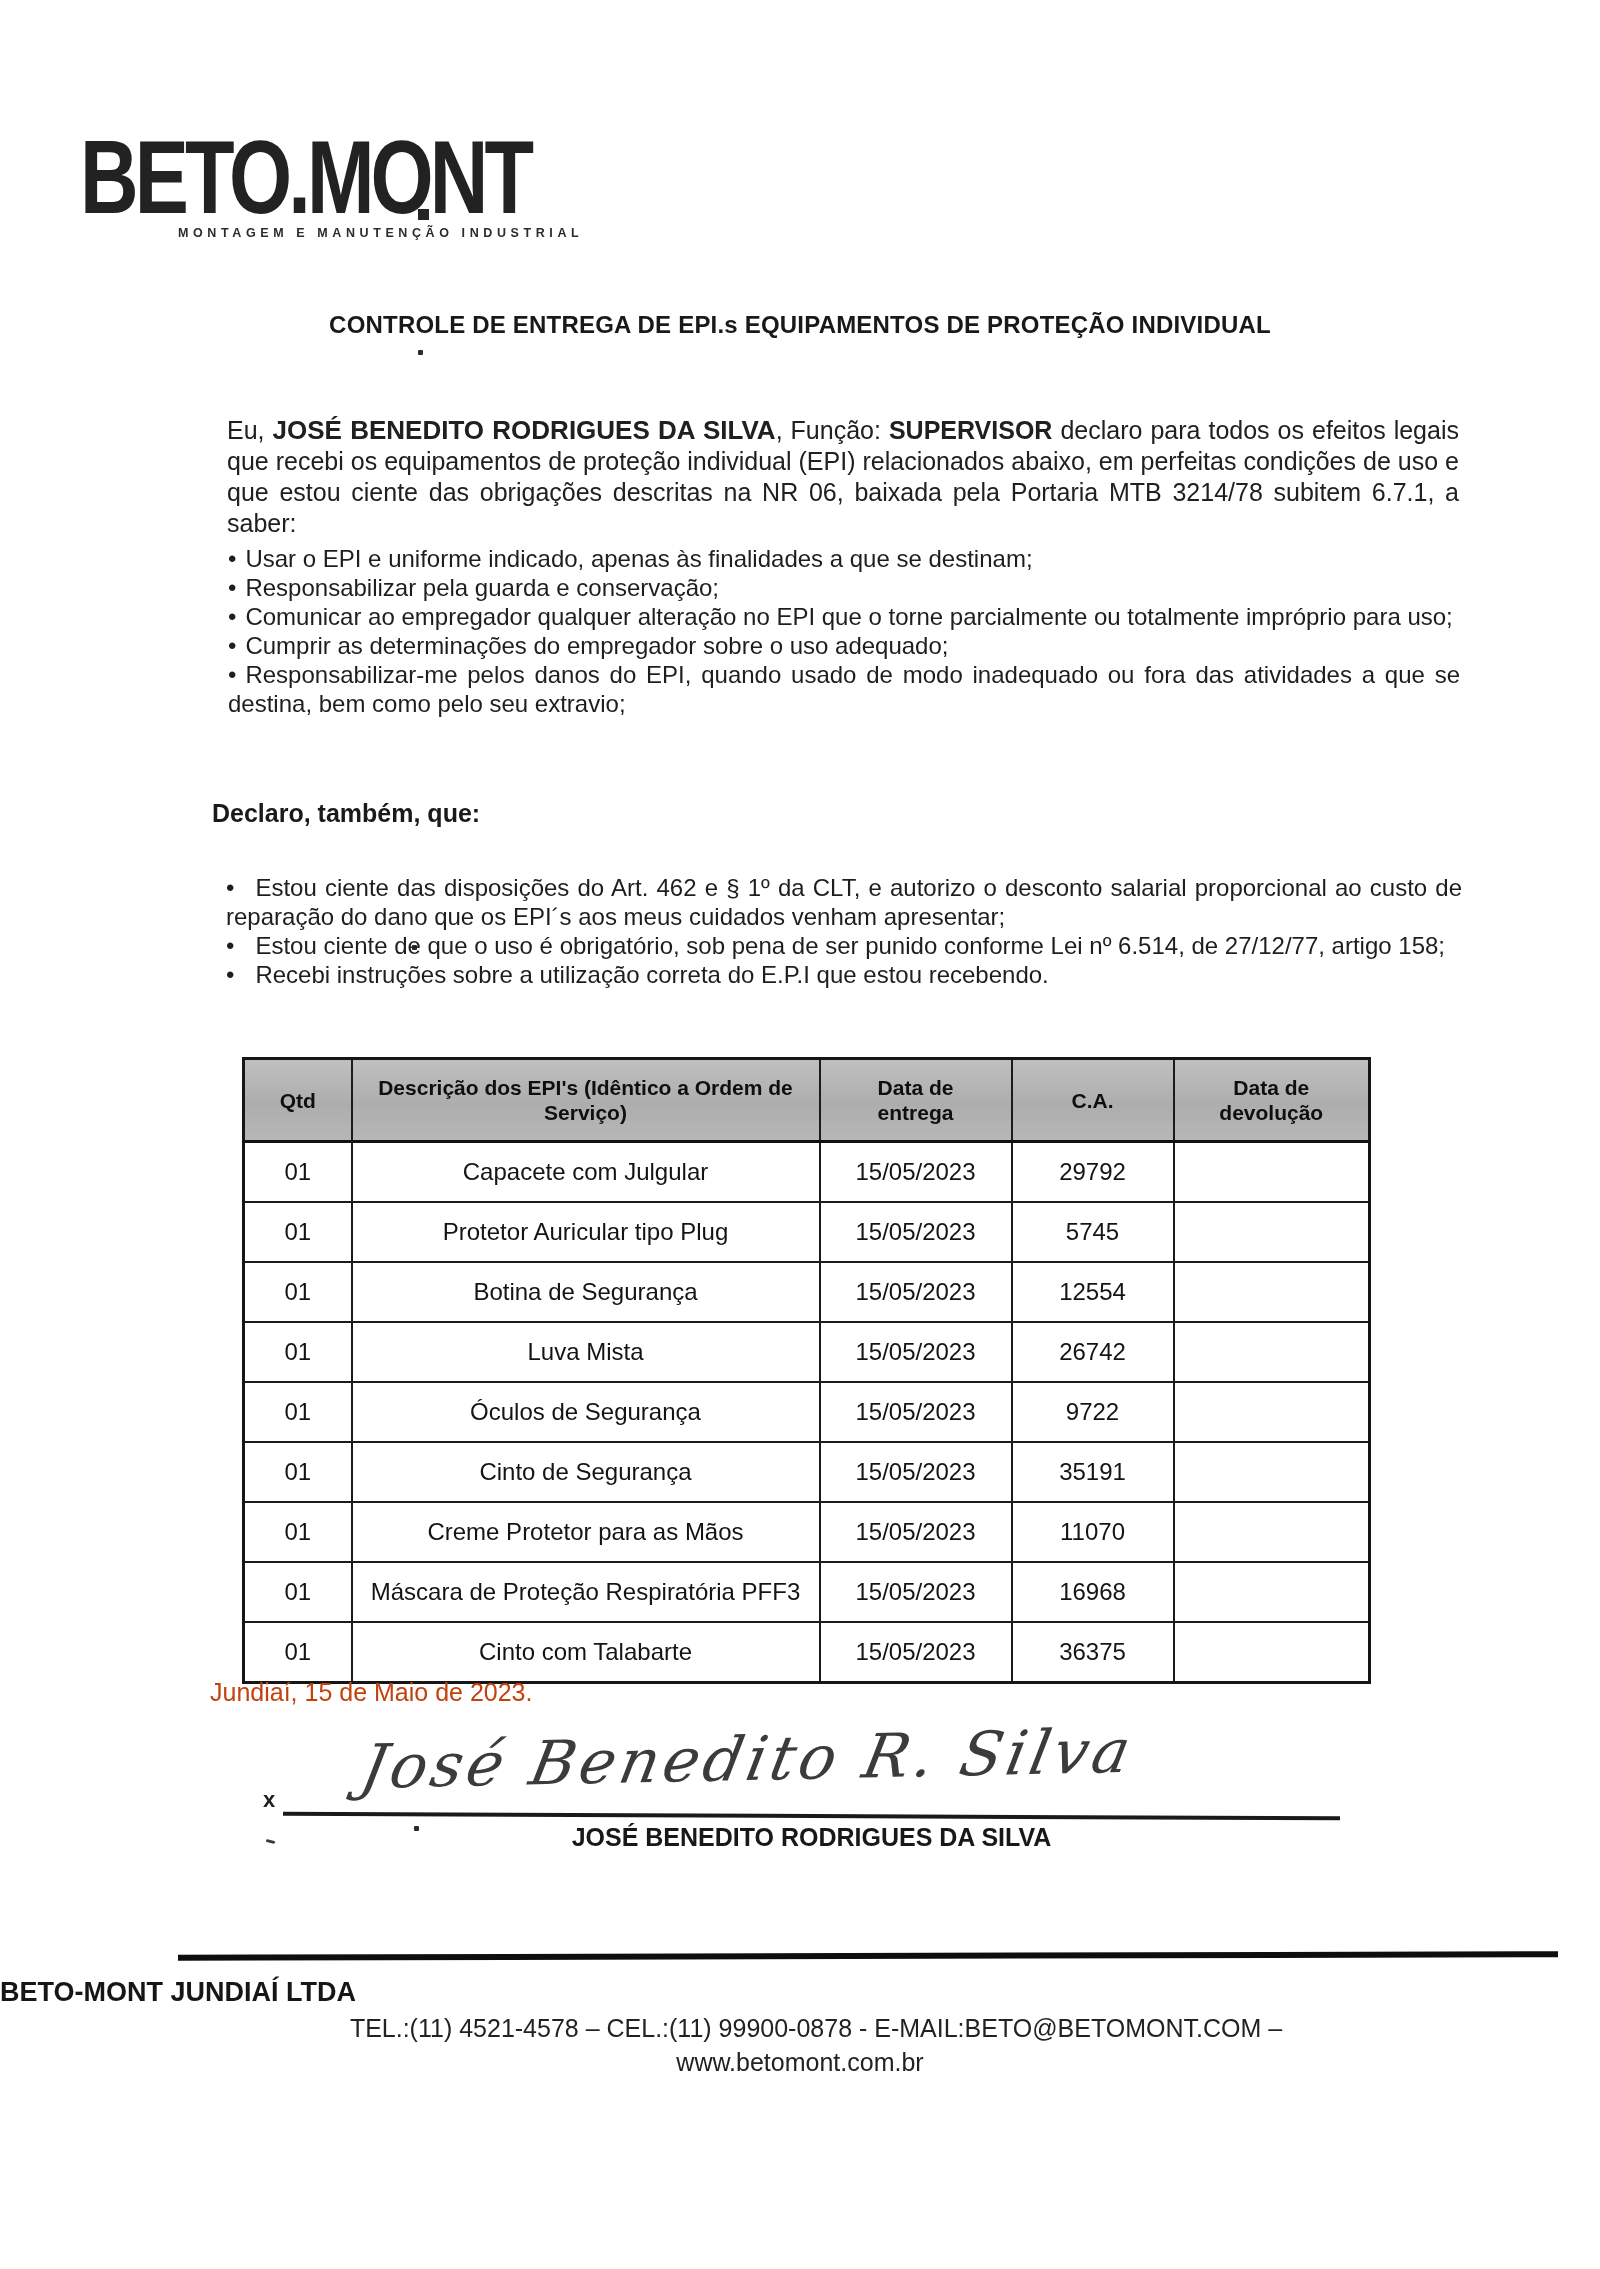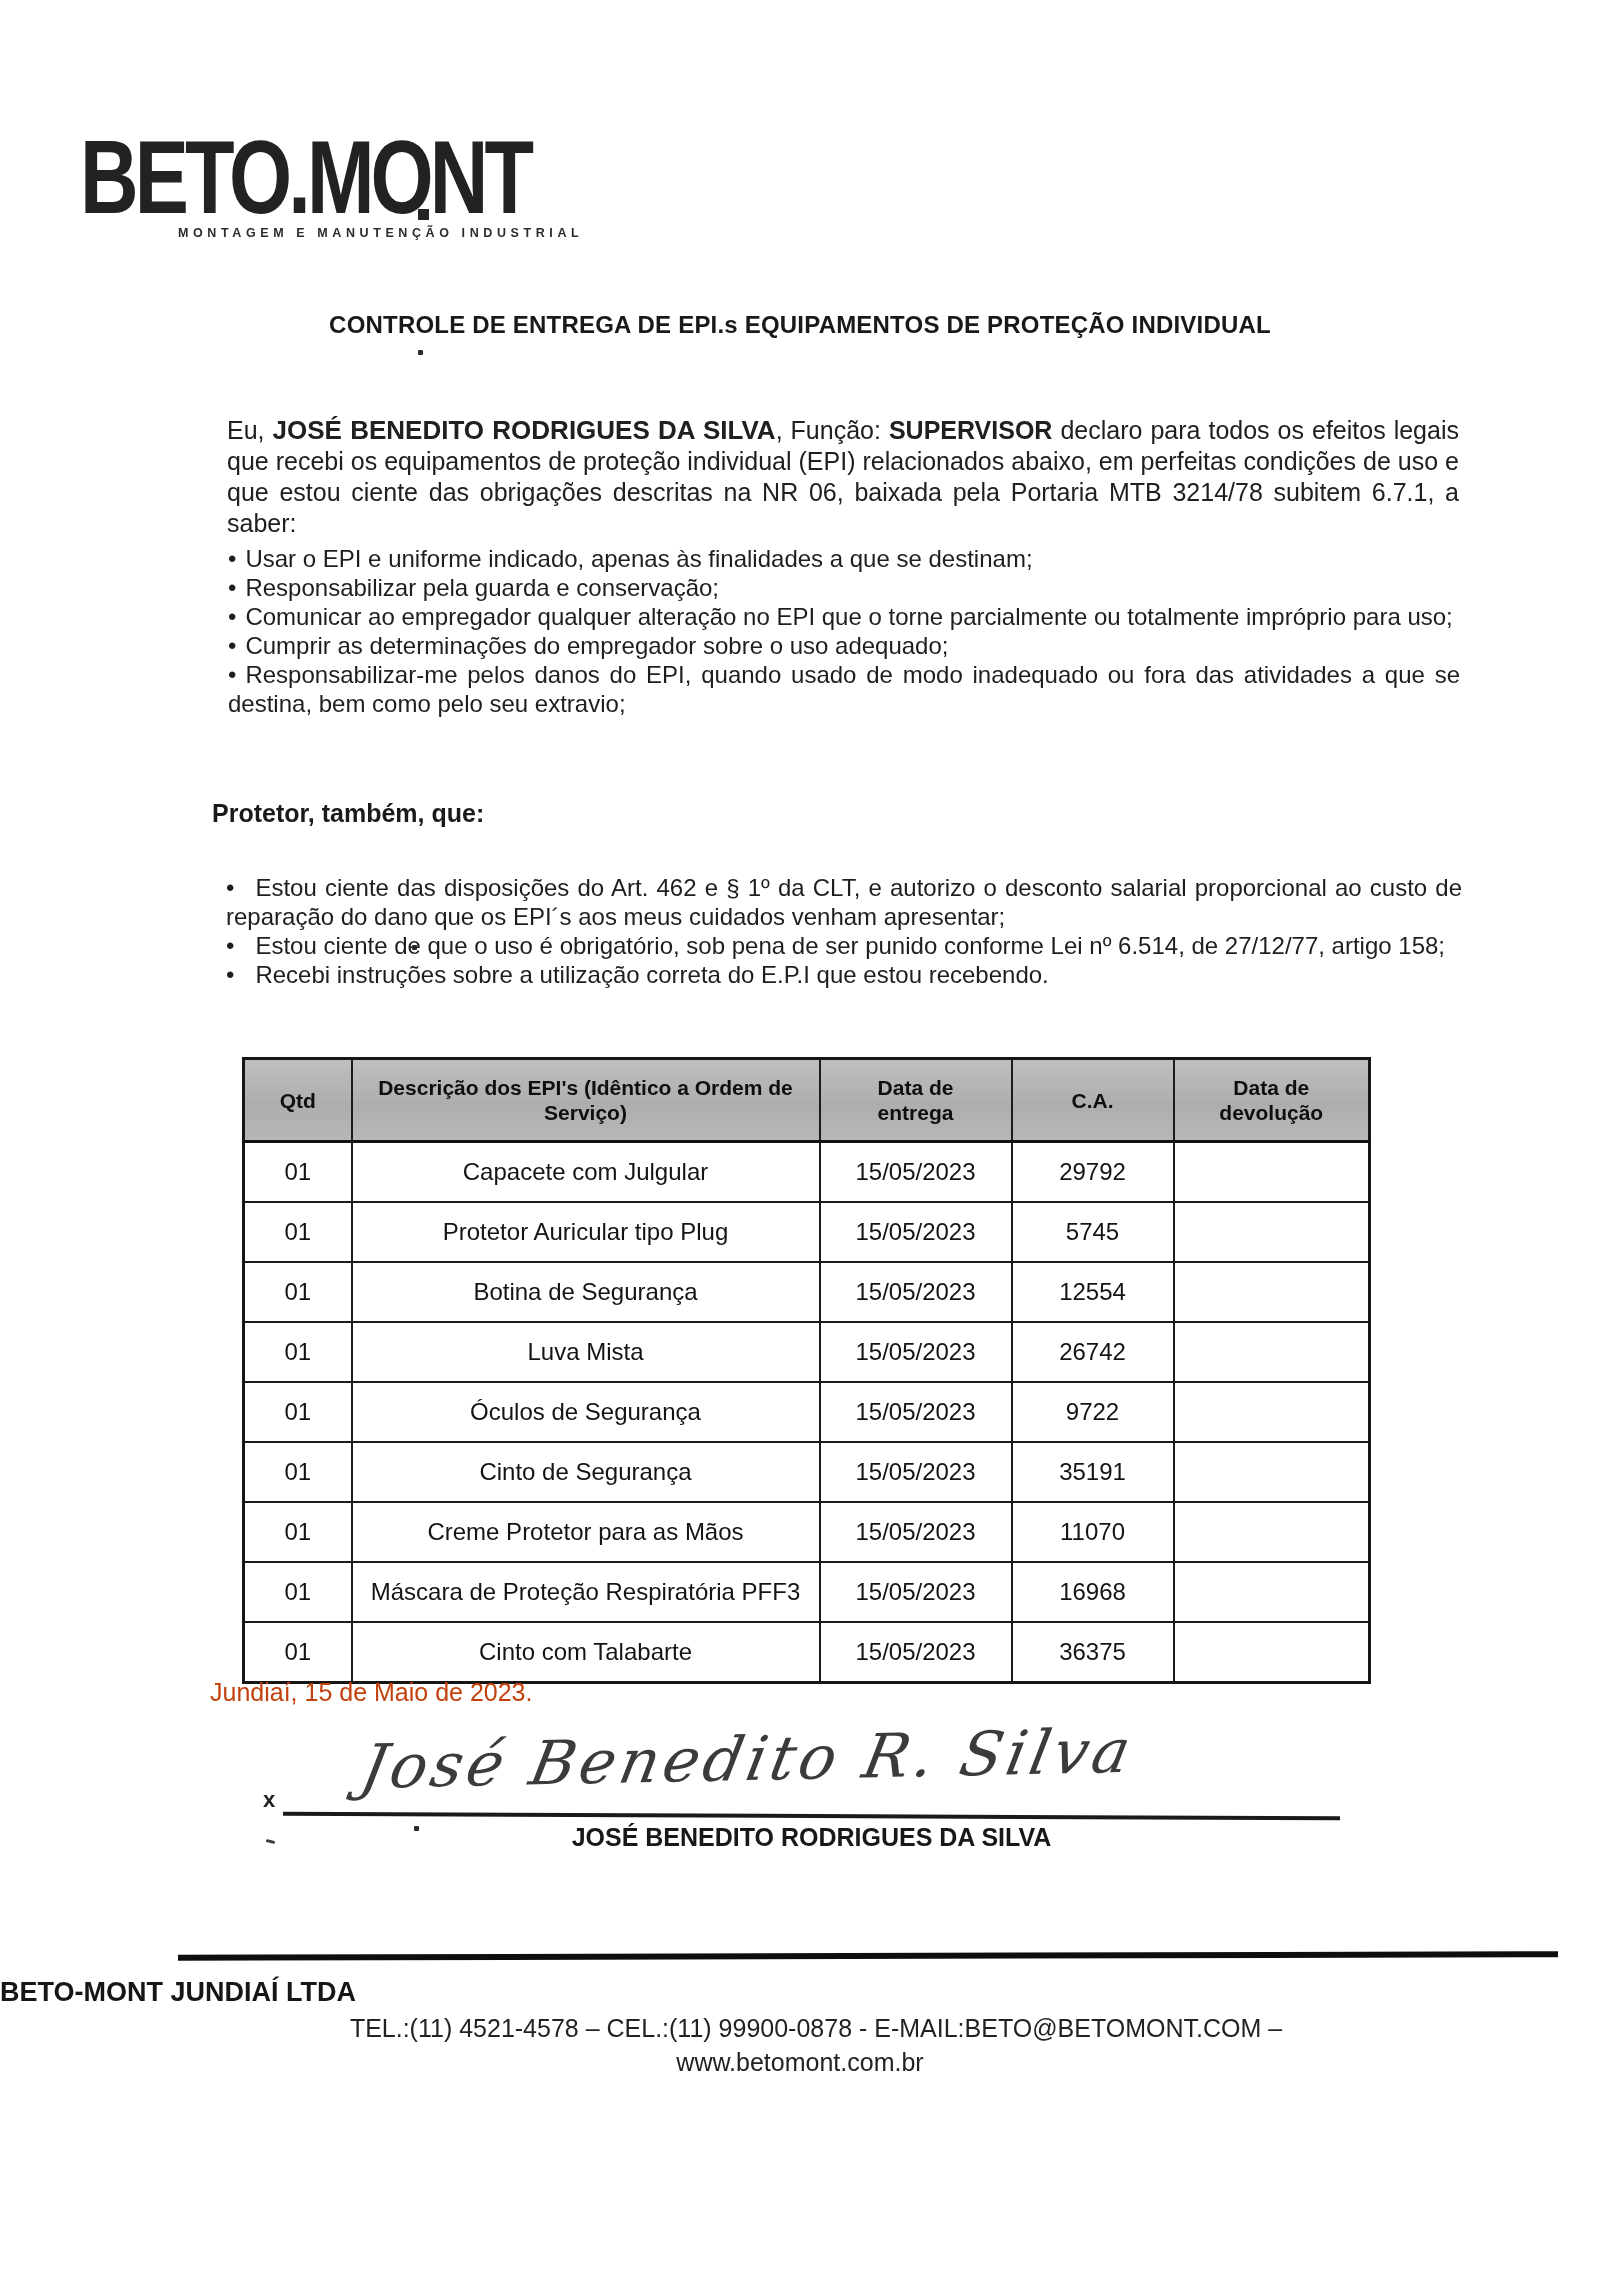--- a/index.html
+++ b/index.html
@@ -144,21 +144,21 @@
   <p class="intro"><span>Eu, </span><span class="bigname">JOSÉ BENEDITO RODRIGUES DA SILVA</span><span>, Função: </span><span class="b">SUPERVISOR</span><span> declaro para todos os efeitos legais que recebi os equipamentos de proteção individual (EPI) relacionados abaixo, em perfeitas condições de uso e que estou ciente das obrigações descritas na NR 06, baixada pela Portaria MTB 3214/78 subitem 6.7.1, a saber:</span></p>
 
   <ul class="plainlist obligations">
     <li>Usar o EPI e uniforme indicado, apenas às finalidades a que se destinam;</li>
     <li>Responsabilizar pela guarda e conservação;</li>
     <li class="hang">Comunicar ao empregador qualquer alteração no EPI que o torne parcialmente ou totalmente impróprio para uso;</li>
     <li>Cumprir as determinações do empregador sobre o uso adequado;</li>
     <li>Responsabilizar-me pelos danos do EPI, quando usado de modo inadequado ou fora das atividades a que se destina, bem como pelo seu extravio;</li>
   </ul>
 
-  <h2 class="declare-heading">Protetor, também, que:</h2>
+  <h2 class="declare-heading">Declaro, também, que:</h2>
   <ul class="plainlist declarations">
     <li>Estou ciente das disposições do Art. 462 e § 1º da CLT, e autorizo o desconto salarial proporcional ao custo de reparação do dano que os EPI´s aos meus cuidados venham apresentar;</li>
     <li class="hang">Estou ciente de que o uso é obrigatório, sob pena de ser punido conforme Lei nº 6.514, de 27/12/77, artigo 158;</li>
     <li>Recebi instruções sobre a utilização correta do E.P.I que estou recebendo.</li>
   </ul>
 
   <table class="epi-table">
     <colgroup>
       <col class="col-qtd">
         <col class="col-desc">

